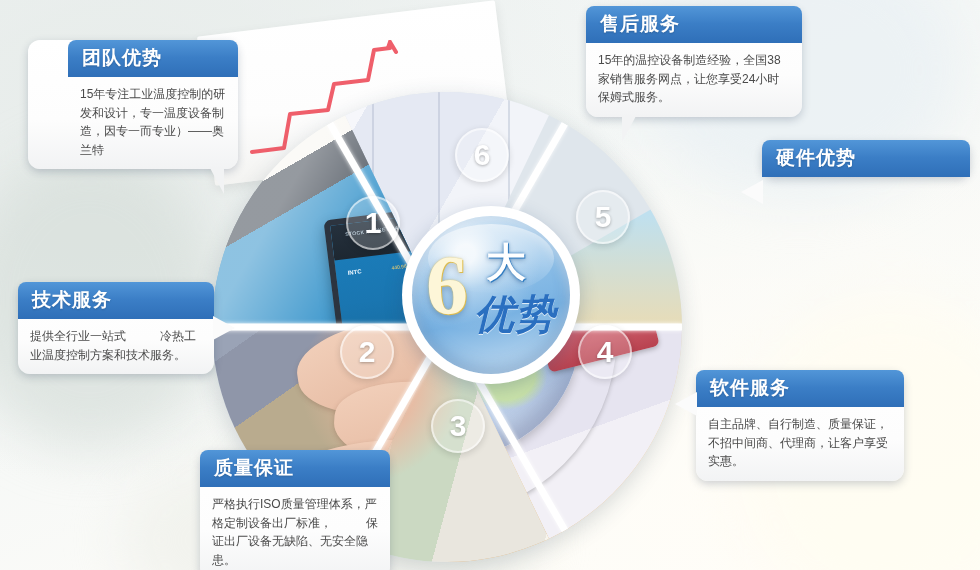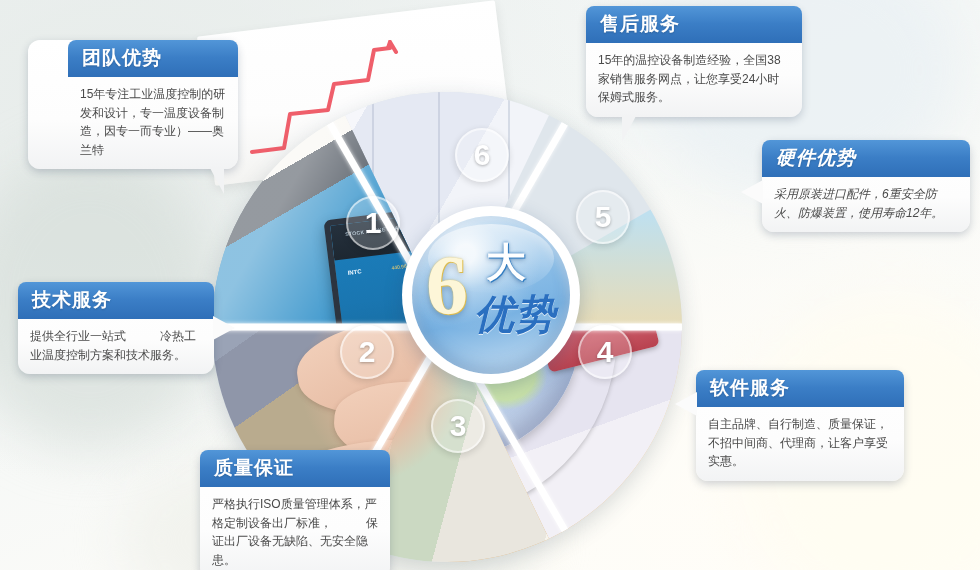--- a/index.html
+++ b/index.html
@@ -272,21 +272,21 @@
   .tail-br { border-left: 14px solid transparent; border-top: 26px solid #f2f3f4; }
   .tail-bl { border-right: 14px solid transparent; border-top: 26px solid #f2f3f4; }
   .tail-l  { border-top: 12px solid transparent; border-bottom: 12px solid transparent; border-right: 22px solid #fbfbfb; }
   .tail-r  { border-top: 12px solid transparent; border-bottom: 12px solid transparent; border-left: 22px solid #fbfbfb; }
 
   
   #card-team     { left: 28px;  top: 40px;  width: 210px; padding-left: 40px; }
   #card-tech     { left: 18px;  top: 282px; width: 196px; }
   #card-quality  { left: 200px; top: 450px; width: 190px; }
   #card-after    { left: 586px; top: 6px;   width: 216px; }
-  #card-hardware { left: 762px; top: 140px; width: 208px; font-style: italic; }
+  #card-hardware { left: 762px; top: 140px; width: 208px; }
   #card-software { left: 696px; top: 370px; width: 208px; font-family: Liberation Serif, serif; }
 </style>
 </head>
 <body>
 
 <div id="stage">
 
   <div class="bg-blob blob-a"></div>
   <div class="bg-blob blob-b"></div>
   <div class="bg-blob blob-c"></div>
@@ -406,21 +406,20 @@
   </div>
 
   <div class="card" id="card-after">
     <div class="card-head">售后服务</div>
     <div class="card-body">15年的温控设备制造经验，全国38家销售服务网点，让您享受24小时保姆式服务。</div>
     <div class="tail tail-bl" style="left:36px; bottom:-25px;"></div>
   </div>
 
   <div class="card" id="card-hardware">
     <div class="card-head">硬件优势</div>
-    <div class="card-body">采用原装进口配件，6重安全防火、防爆装置，使用寿命12年。</div>
     <div class="tail tail-l" style="left:-21px; top:40px;"></div>
   </div>
 
   <div class="card" id="card-software">
     <div class="card-head">软件服务</div>
     <div class="card-body">自主品牌、自行制造、质量保证，不招中间商、代理商，让客户享受实惠。</div>
     <div class="tail tail-l" style="left:-21px; top:22px;"></div>
   </div>
 
 </div>

